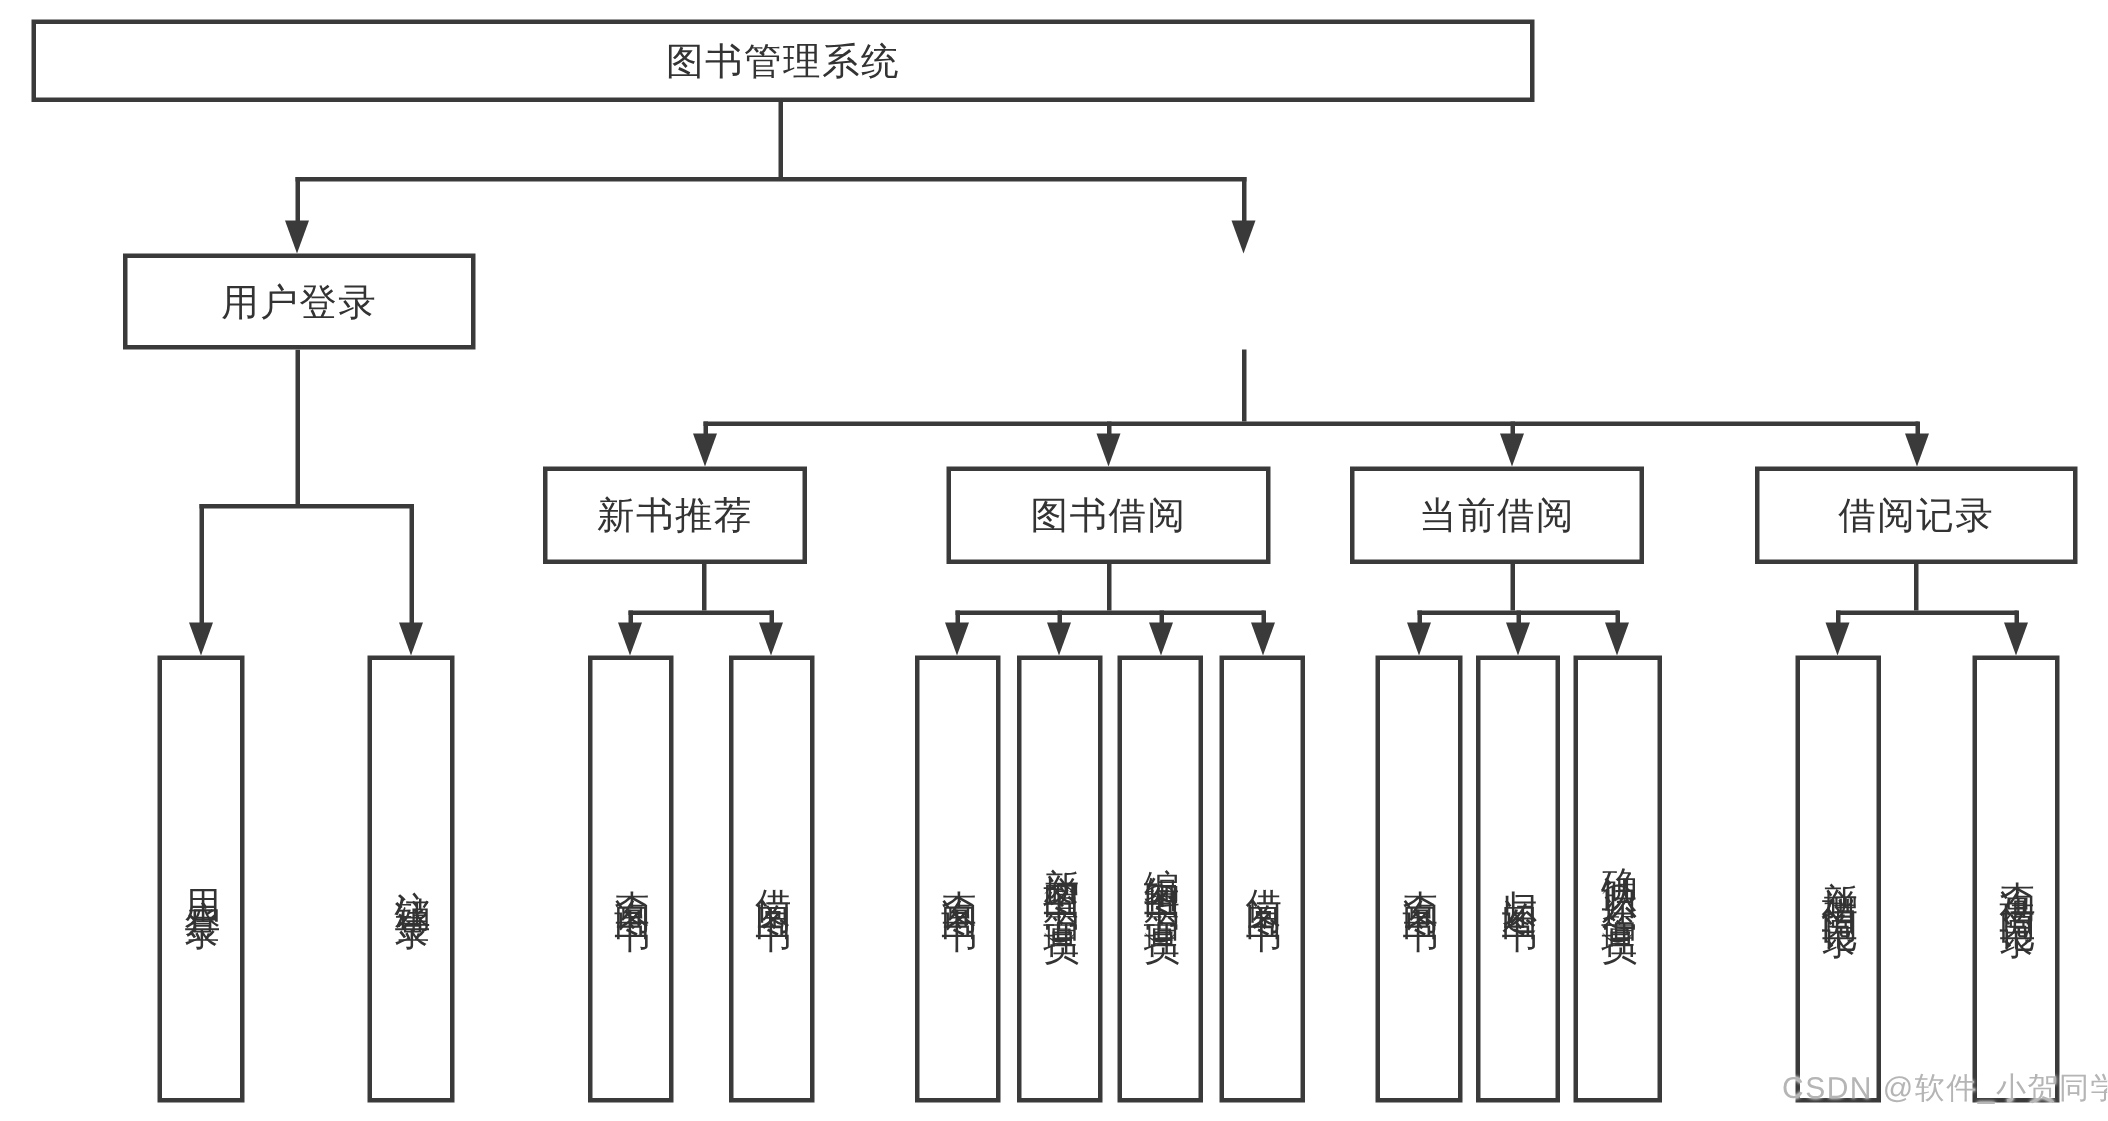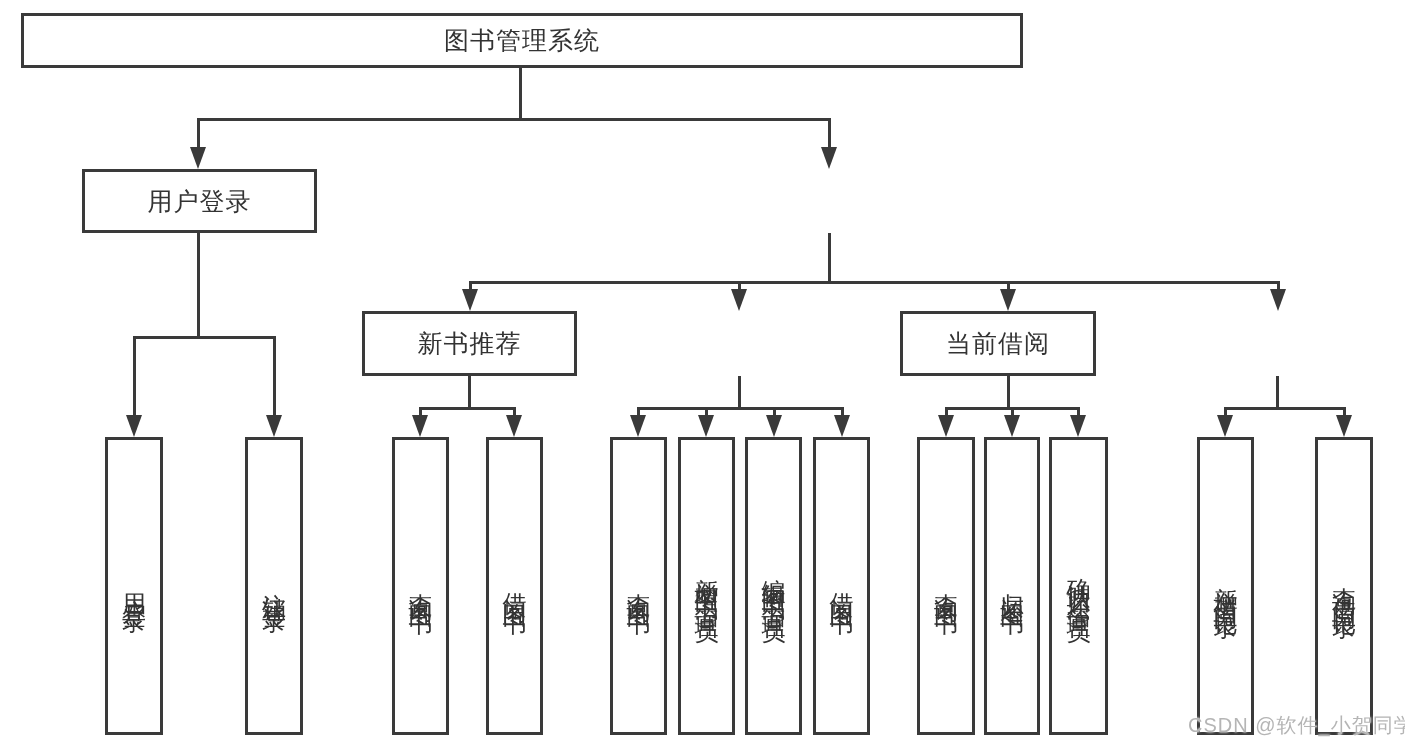--- a/index.html
+++ b/index.html
@@ -118,22 +118,24 @@
     <i class="vl" style="left:1224px;top:407px;height:10px"></i>
     <i class="ah" style="left:1217px;top:415px"></i>
     <i class="vl" style="left:1343px;top:407px;height:10px"></i>
     <i class="ah" style="left:1336px;top:415px"></i>
   </div>
 
   <div class="box hbox" style="left:21px;top:13px;width:1002px;height:55px">图书管理系统</div>
 
   <div class="box hbox" style="left:82px;top:169px;width:235px;height:64px">用户登录</div>
 
-  <div class="box hbox" style="left:362px;top:311px;width:215px;height:65px">新书推荐</div>
+  <div class="box hbox" style="left:362px;top:311px;width:176px;height:65px">新书推荐</div>
+  <div class="box hbox" style="left:631px;top:311px;width:216px;height:65px">图书借阅</div>
   <div class="box hbox" style="left:900px;top:311px;width:196px;height:65px">当前借阅</div>
+  <div class="box hbox" style="left:1170px;top:311px;width:215px;height:65px">借阅记录</div>
 
   <div class="box vbox" style="left:105px;top:437px;width:58px;height:298px">用户登录</div>
   <div class="box vbox" style="left:245px;top:437px;width:58px;height:298px">注销登录</div>
 
   <div class="box vbox" style="left:392px;top:437px;width:57px;height:298px">查询图书</div>
   <div class="box vbox" style="left:486px;top:437px;width:57px;height:298px">借阅图书</div>
 
   <div class="box vbox" style="left:610px;top:437px;width:57px;height:298px">查询图书</div>
   <div class="box vbox" style="left:678px;top:437px;width:57px;height:298px">新增图书（管理员）</div>
   <div class="box vbox" style="left:745px;top:437px;width:57px;height:298px">编辑图书（管理员）</div>

